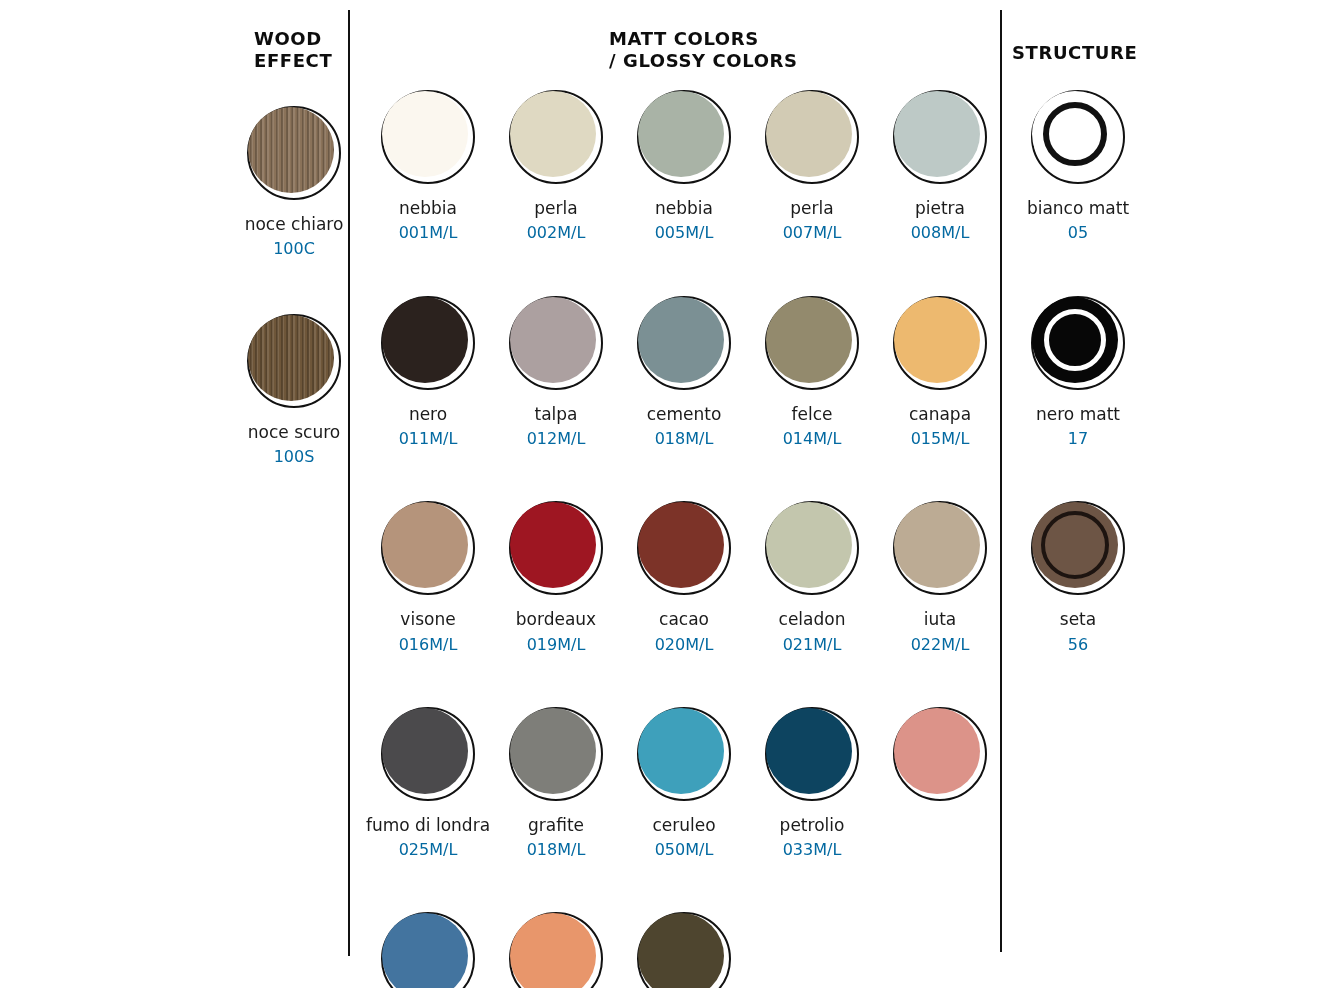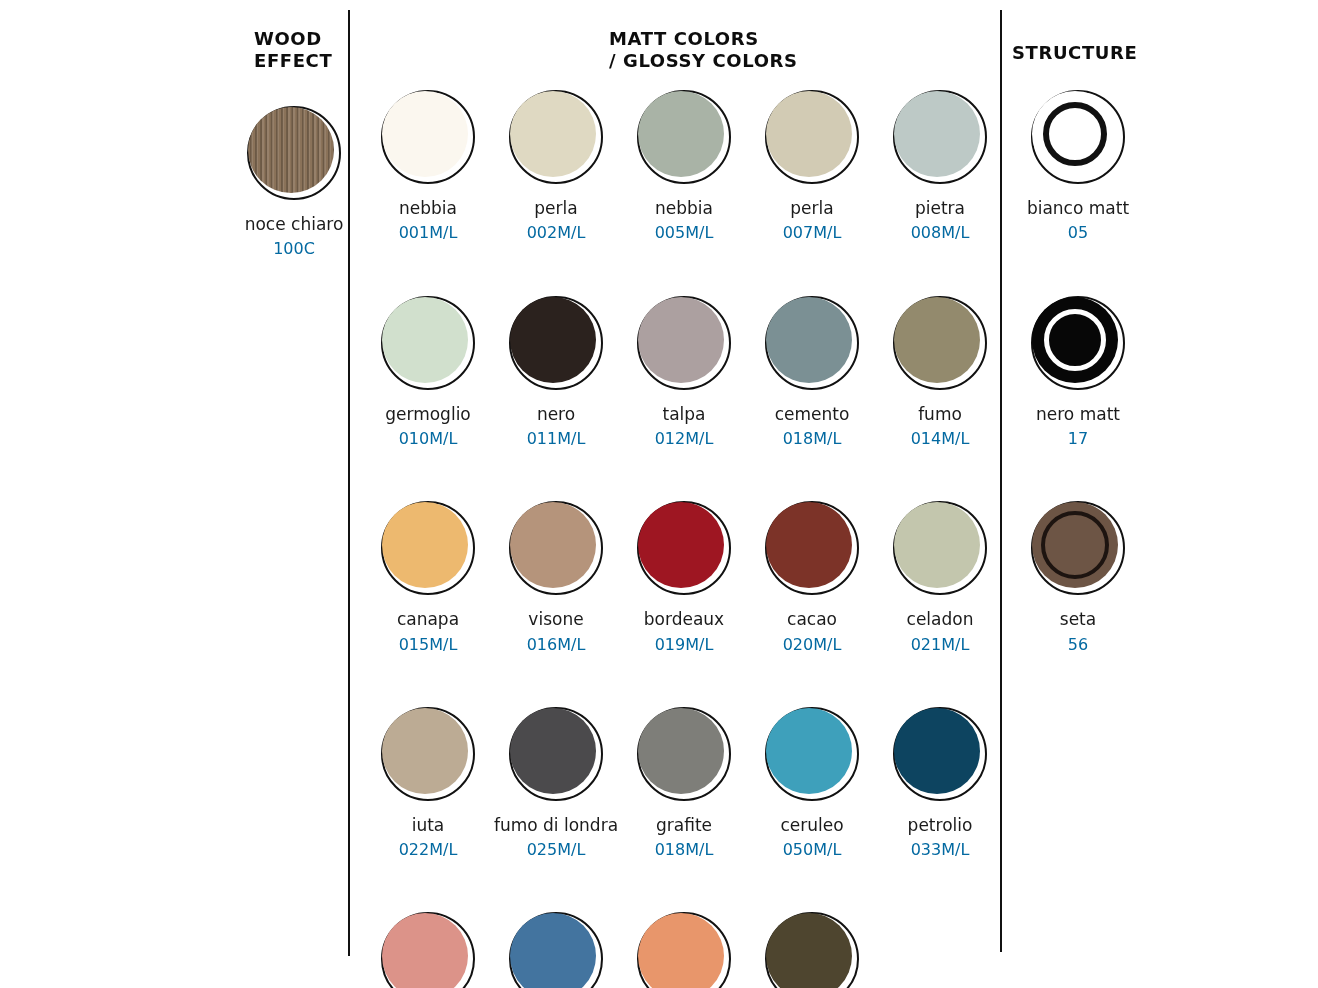--- a/index.html
+++ b/index.html
@@ -157,20 +157,28 @@
   <div class="column" id="col-wood">
     <div class="grid" id="grid-wood">
         <div class="swatch-cell">
           <div class="disc-wrap">
             <div class="disc-ring"></div>
             <div class="disc-fill wood" style="background-color: rgb(138, 114, 89);"></div>
           </div>
           <div class="name">noce chiaro</div>
           <div class="code">100C</div>
         </div>
+        <div class="swatch-cell">
+          <div class="disc-wrap">
+            <div class="disc-ring"></div>
+            <div class="disc-fill wood" style="background-color: rgb(110, 86, 57);"></div>
+          </div>
+          <div class="name">noce scuro</div>
+          <div class="code">100S</div>
+        </div>
       </div>
   </div>
 
   <div class="column" id="col-matt">
     <div class="grid" id="grid-matt">
         <div class="swatch-cell">
           <div class="disc-wrap">
             <div class="disc-ring"></div>
             <div class="disc-fill" style="background-color: rgb(251, 247, 239);"></div>
           </div>
@@ -205,28 +213,20 @@
           <div class="disc-wrap">
             <div class="disc-ring"></div>
             <div class="disc-fill" style="background-color: rgb(189, 201, 198);"></div>
           </div>
           <div class="name">pietra</div>
           <div class="code">008M/L</div>
         </div>
         <div class="swatch-cell">
           <div class="disc-wrap">
             <div class="disc-ring"></div>
-            <div class="disc-fill" style="background-color: rgb(209, 224, 205);"></div>
-          </div>
-          <div class="name">germoglio</div>
-          <div class="code">010M/L</div>
-        </div>
-        <div class="swatch-cell">
-          <div class="disc-wrap">
-            <div class="disc-ring"></div>
             <div class="disc-fill" style="background-color: rgb(43, 34, 30);"></div>
           </div>
           <div class="name">nero</div>
           <div class="code">011M/L</div>
         </div>
         <div class="swatch-cell">
           <div class="disc-wrap">
             <div class="disc-ring"></div>
             <div class="disc-fill" style="background-color: rgb(172, 160, 160);"></div>
           </div>
@@ -239,21 +239,21 @@
             <div class="disc-fill" style="background-color: rgb(123, 144, 148);"></div>
           </div>
           <div class="name">cemento</div>
           <div class="code">018M/L</div>
         </div>
         <div class="swatch-cell">
           <div class="disc-wrap">
             <div class="disc-ring"></div>
             <div class="disc-fill" style="background-color: rgb(147, 138, 109);"></div>
           </div>
-          <div class="name">fumo</div>
+          <div class="name">felce</div>
           <div class="code">014M/L</div>
         </div>
         <div class="swatch-cell">
           <div class="disc-wrap">
             <div class="disc-ring"></div>
             <div class="disc-fill" style="background-color: rgb(237, 185, 111);"></div>
           </div>
           <div class="name">canapa</div>
           <div class="code">015M/L</div>
         </div>

